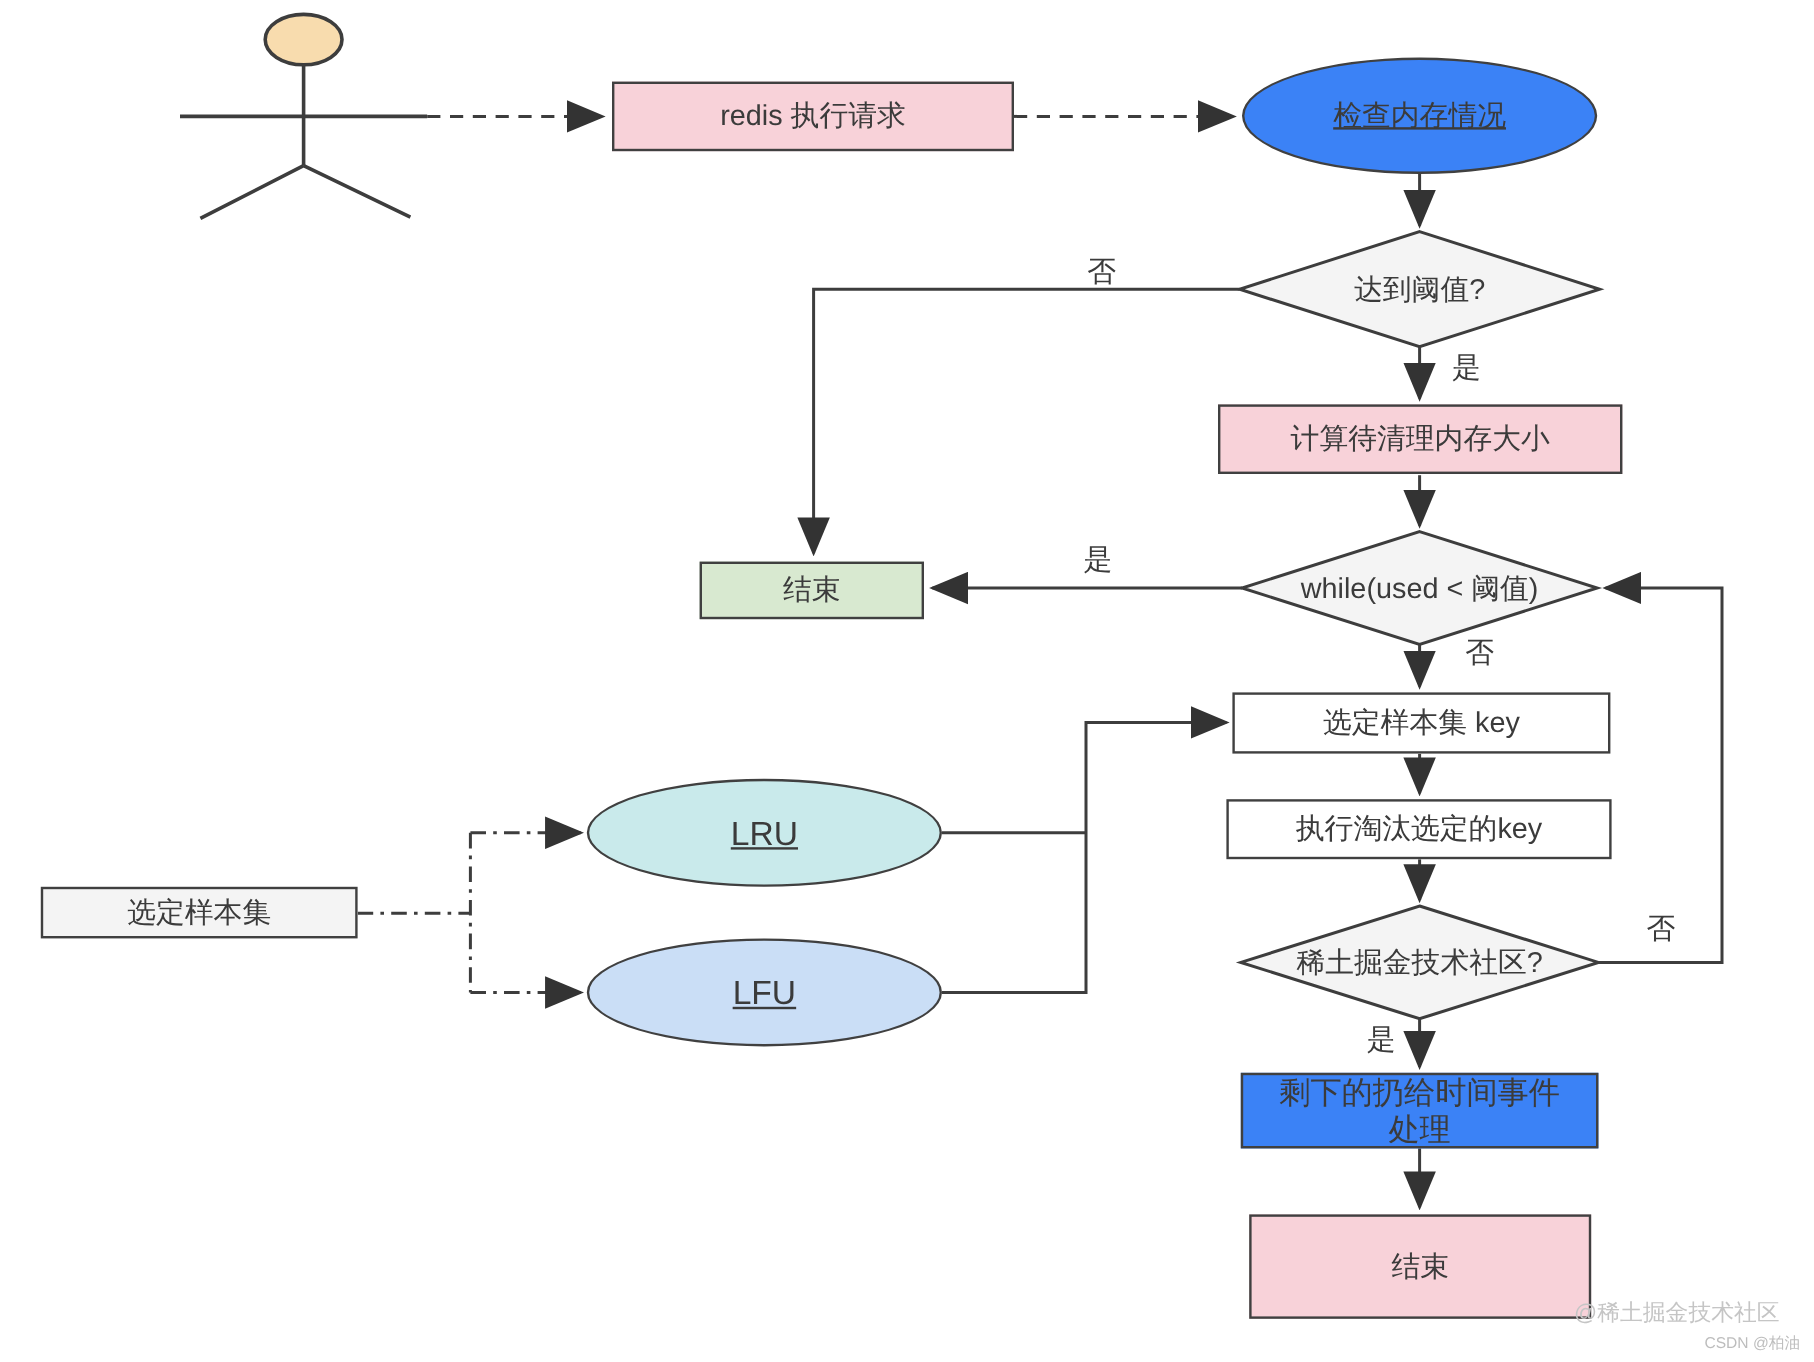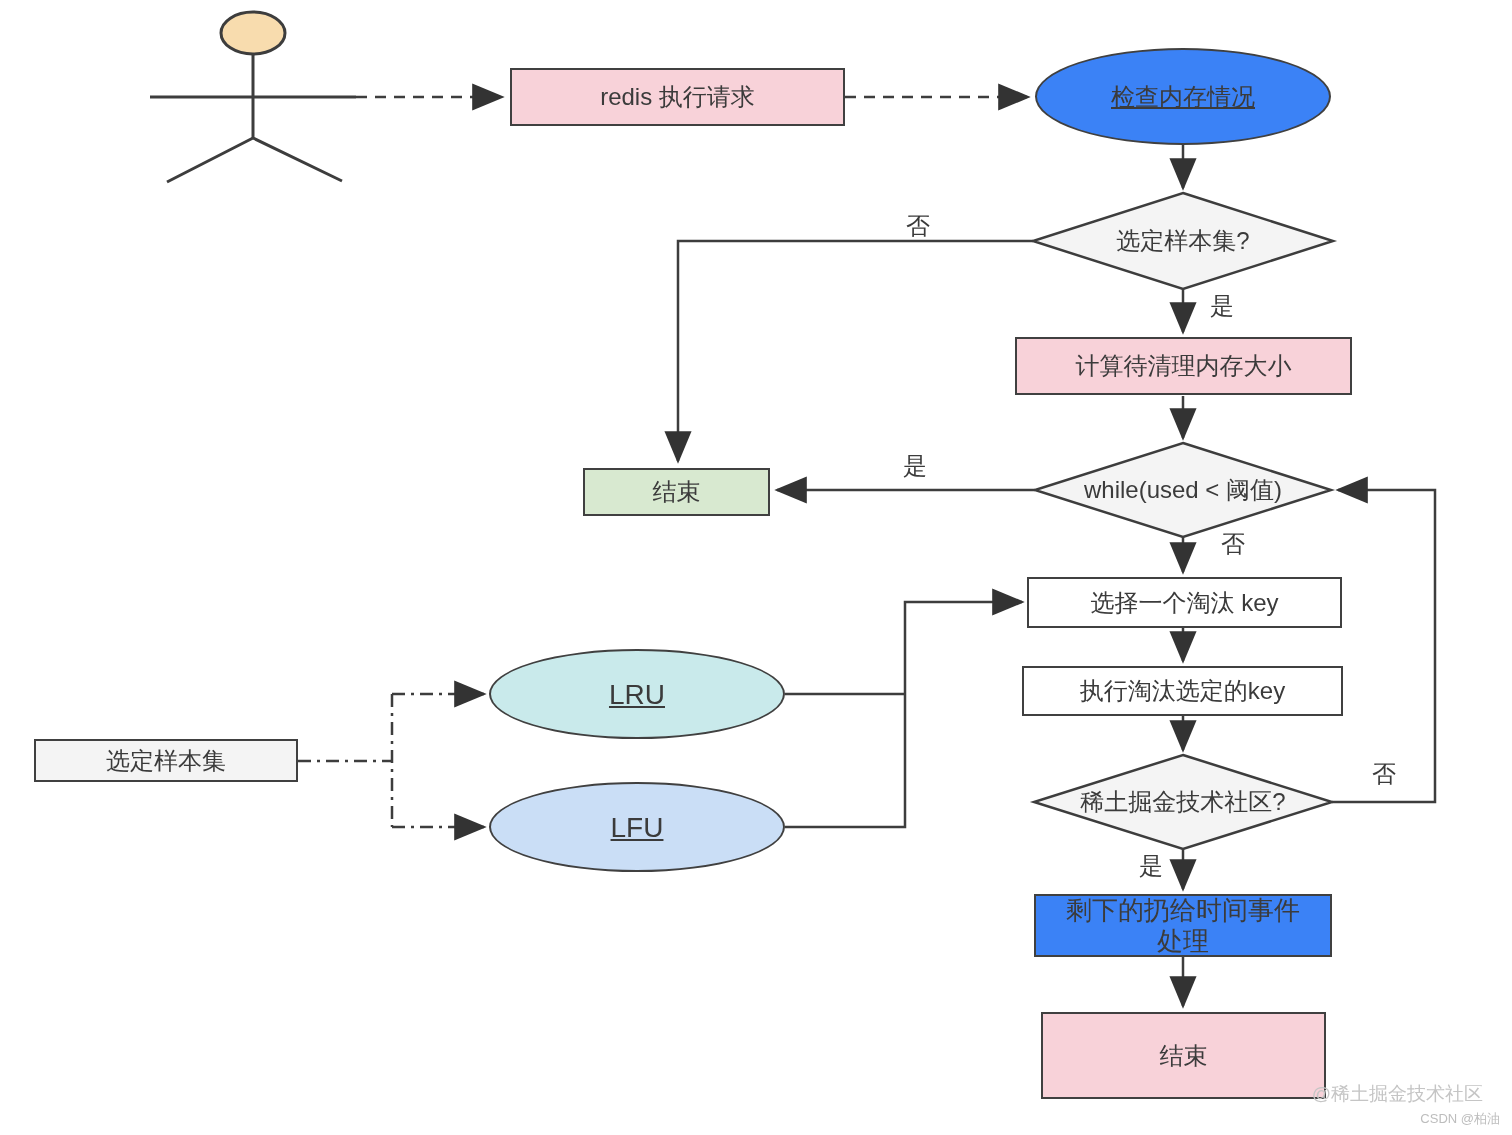--- a/index.html
+++ b/index.html
@@ -95,21 +95,21 @@
 
   <div class="node pink" style="left:1015px;top:337px;width:337px;height:58px;">
     <span>计算待清理内存大小</span>
   </div>
 
   <div class="node green" style="left:583px;top:468px;width:187px;height:48px;">
     <span>结束</span>
   </div>
 
   <div class="node whitefill" style="left:1027px;top:577px;width:315px;height:51px;">
-    <span>选择一个淘汰 key</span>
+    <span>选定样本集 key</span>
   </div>
 
   <div class="node whitefill" style="left:1022px;top:666px;width:321px;height:50px;">
     <span>执行淘汰选定的key</span>
   </div>
 
   <div class="node orange wrapbox" style="left:1034px;top:894px;width:298px;height:63px;">
     <span>剩下的扔给时间事件处理</span>
   </div>
 
@@ -122,21 +122,21 @@
   </div>
 
   <div class="node ellipse blue big" style="left:489px;top:782px;width:296px;height:90px;">
     <span class="underline">LFU</span>
   </div>
 
   <div class="node grayfill" style="left:34px;top:739px;width:264px;height:43px;">
     <span>选定样本集</span>
   </div>
 
-  <div class="dlabel" style="left:1183px;top:241px;">选定样本集?</div>
+  <div class="dlabel" style="left:1183px;top:241px;">达到阈值?</div>
   <div class="dlabel" style="left:1183px;top:490px;">while(used &lt; 阈值)</div>
   <div class="dlabel" style="left:1183px;top:802px;">稀土掘金技术社区?</div>
 
   <div class="edge-label" style="left:918px;top:226px;">否</div>
   <div class="edge-label" style="left:1222px;top:306px;">是</div>
   <div class="edge-label" style="left:915px;top:466px;">是</div>
   <div class="edge-label" style="left:1233px;top:544px;">否</div>
   <div class="edge-label" style="left:1384px;top:774px;">否</div>
   <div class="edge-label" style="left:1151px;top:866px;">是</div>
 

